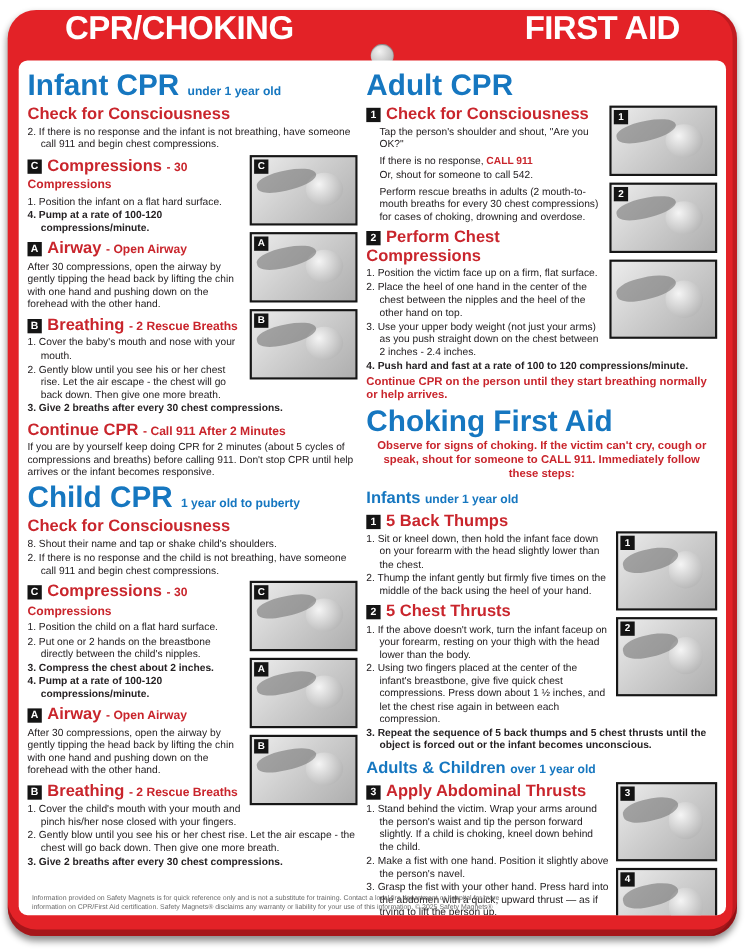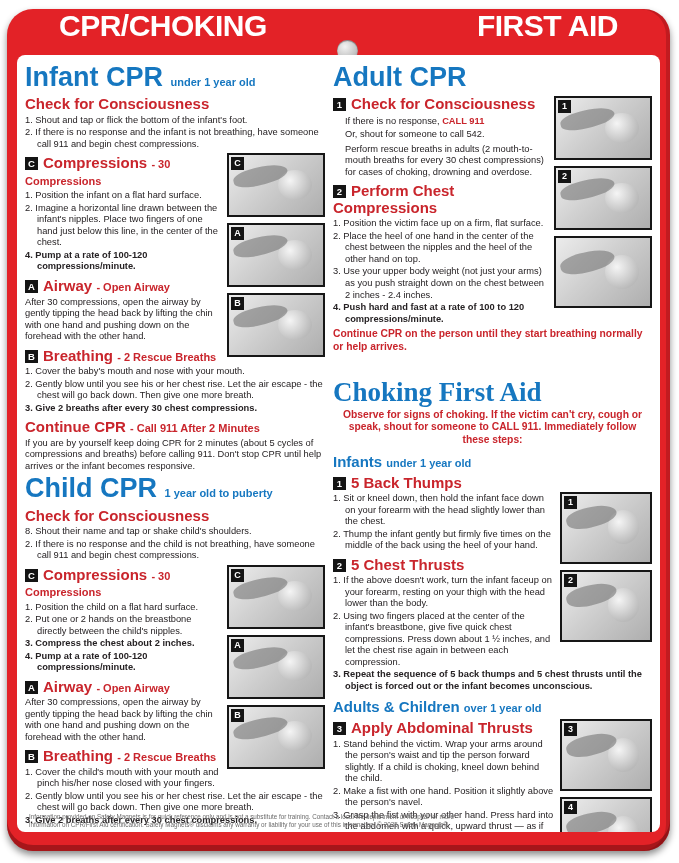--- a/index.html
+++ b/index.html
@@ -47,21 +47,21 @@
   .figbox.tall{height:72px;}
   .figbox::before{content:"";position:absolute;right:12%;top:24%;width:36%;height:50%;border-radius:50%;
           background:radial-gradient(circle at 35% 35%,#f5f5f5,#b9b9b9 75%);}
   .figbox::after{content:"";position:absolute;left:4%;top:20%;width:58%;height:30%;
           background:rgba(110,110,110,.55);border-radius:45% 60% 50% 50%;transform:rotate(-14deg);}
   .figlabel{position:absolute;left:2px;top:2px;width:13px;height:13px;background:#141414;color:#fff;
           font-size:9px;font-weight:700;text-align:center;line-height:13px;z-index:2;}
   .figlabel:empty{display:none;}
 
   
-  .chk-title{margin-top:24px;font-family:Liberation Serif, serif;}
+  .chk-title{margin-top:2px;}
   .chk-intro{color:#c9252c;font-weight:700;font-size:10.3px;text-align:center;line-height:1.22;margin:1px 4px 4px 4px;}
   .disclaimer{position:absolute;left:12px;bottom:3px;width:430px;font-size:6.3px;color:#6a6a6a;line-height:1.3;}
 </style>
 </head>
 <body>
 
 <div class="stage">
   <div class="card">
 
     <div class="band-header">
@@ -75,40 +75,38 @@
 
         <div class="col-l">
 
           <div class="blue-title">
             <span>Infant CPR</span>
             <span class="sub">under 1 year old</span>
           </div>
 
           <div>
             <div class="h-red">Check for Consciousness</div>
-            <div class="step">1. Shout and tap or flick the bottom of the infant's foot.</div>
             <div class="step">2. If there is no response and the infant is not breathing, have someone call 911 and begin chest compressions.</div>
           </div>
 
           <div class="figstack">
             <div class="figbox">
                 <span class="figlabel">C</span>
               </div>
             <div class="figbox">
                 <span class="figlabel">A</span>
               </div>
             <div class="figbox">
                 <span class="figlabel">B</span>
               </div>
           </div>
 
           <div>
             <div class="h-red"><span class="badge">C</span><span>Compressions</span> <span class="h-sub">- 30 Compressions</span></div>
             <div class="step">1. Position the infant on a flat hard surface.</div>
-            <div class="step">2. Imagine a horizontal line drawn between the infant's nipples. Place two fingers of one hand just below this line, in the center of the chest.</div>
             <div class="step bold">4. Pump at a rate of 100-120 compressions/minute.</div>
           </div>
 
           <div>
             <div class="h-red"><span class="badge">A</span><span>Airway</span> <span class="h-sub">- Open Airway</span></div>
             <div class="txt para">After 30 compressions, open the airway by gently tipping the head back by lifting the chin with one hand and pushing down on the forehead with the other hand.</div>
           </div>
 
           <div>
             <div class="h-red"><span class="badge">B</span><span>Breathing</span> <span class="h-sub">- 2 Rescue Breaths</span></div>
@@ -178,20 +176,21 @@
                 <span class="figlabel">1</span>
               </div>
             <div class="figbox">
                 <span class="figlabel">2</span>
               </div>
             <div class="figbox tall"></div>
           </div>
 
           <div>
             <div class="h-red"><span class="badge">1</span><span>Check for Consciousness</span></div>
+            <div class="txt para" style="padding-left:12px;">Tap the person's shoulder and shout, "Are you OK?"</div>
             <div class="txt para" style="padding-left:12px;margin-top:3px;"><span>If there is no response, </span><span class="red">CALL 911</span></div>
             <div class="txt para" style="padding-left:12px;">Or, shout for someone to call 542.</div>
             <div class="txt para italic" style="padding-left:12px;margin-top:3px;">Perform rescue breaths in adults (2 mouth-to-mouth breaths for every 30 chest compressions) for cases of choking, drowning and overdose.</div>
           </div>
 
           <div>
             <div class="h-red"><span class="badge">2</span><span>Perform Chest Compressions</span></div>
             <div class="step">1. Position the victim face up on a firm, flat surface.</div>
             <div class="step">2. Place the heel of one hand in the center of the chest between the nipples and the heel of the other hand on top.</div>
             <div class="step">3. Use your upper body weight (not just your arms) as you push straight down on the chest between 2 inches - 2.4 inches.</div>

